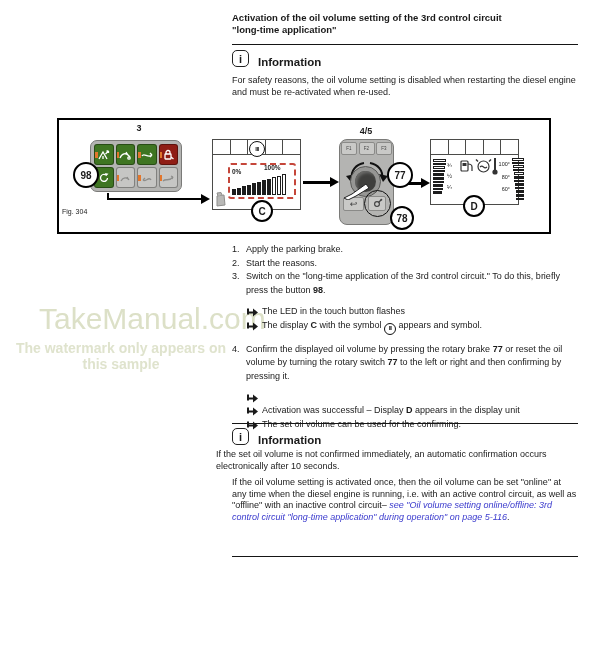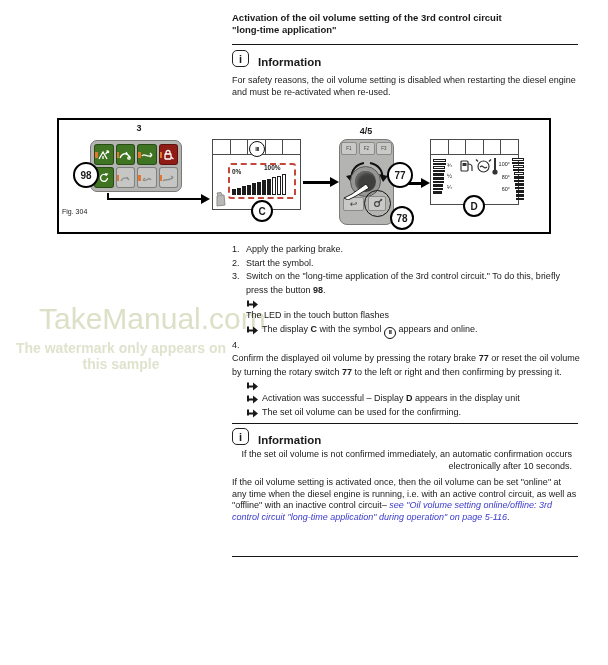--- a/index.html
+++ b/index.html
@@ -75,21 +75,21 @@
   
   #steps { left:232px; top:243px; width:350px; font-size:9px; line-height:13.5px; z-index:1; }
   .step { display:flex; }
   .step-num { width:14px; flex:none; }
   .result { display:flex; padding-left:14px; margin-top:0.5px; }
   .res-arrow { flex:none; margin:3px 4px 0 0; }
   .res-text { }
   .inline-sym { display:inline-flex; width:12px; height:12px; border:1.2px solid #111; border-radius:50%;
                 align-items:center; justify-content:center; font-size:5px; font-weight:bold;
                 vertical-align:-2px; letter-spacing:-0.5px; }
-  .mt1 { margin-top:0;flex-direction:column; }
+  .mt1 { margin-top:8px; }
 
   .link { color:#3a3acd; font-style:italic; }
 </style>
 </head>
 <body>
 
 <div class="wm">
   <div class="wm-brand">TakeManual.com</div>
   <div class="wm-note">The watermark only appears on this sample</div>
 </div>
@@ -302,41 +302,41 @@
   <div class="abs fig-cap" style="left:3px; top:88px;">Fig. 304</div>
 </div>
 
 <div class="abs" id="steps">
   <div class="step">
     <span class="step-num">1.</span>
     <span>Apply the parking brake.</span>
   </div>
   <div class="step">
     <span class="step-num">2.</span>
-    <span>Start the symbol.</span>
+    <span>Start the reasons.</span>
   </div>
   <div class="step">
     <span class="step-num">3.</span>
     <span><span>Switch on the "long-time application of the 3rd control circuit." To do this, briefly press the button </span><b>98</b><span>.</span></span>
   </div>
   <div class="result mt1">
     <svg class="res-arrow" width="12" height="9" viewBox="0 0 12 9">
       <rect x="1" y="0.5" width="2" height="6" fill="#1a1a1a"></rect>
         <rect x="1" y="3.5" width="6" height="2" fill="#1a1a1a"></rect>
         <polygon points="7,0.5 12,4.5 7,8.5" fill="#1a1a1a"></polygon>
     </svg>
     <span class="res-text">The LED in the touch button flashes</span>
   </div>
   <div class="result">
     <svg class="res-arrow" width="12" height="9" viewBox="0 0 12 9">
       <rect x="1" y="0.5" width="2" height="6" fill="#1a1a1a"></rect>
         <rect x="1" y="3.5" width="6" height="2" fill="#1a1a1a"></rect>
         <polygon points="7,0.5 12,4.5 7,8.5" fill="#1a1a1a"></polygon>
     </svg>
-    <span class="res-text"><span>The display </span><b>C</b><span> with the symbol </span><span class="inline-sym">III</span><span> appears and online.</span></span>
+    <span class="res-text"><span>The display </span><b>C</b><span> with the symbol </span><span class="inline-sym">III</span><span> appears and symbol.</span></span>
   </div>
   <div class="step mt1">
     <span class="step-num">4.</span>
     <span><span>Confirm the displayed oil volume by pressing the rotary brake </span><b>77</b><span> or reset the oil volume by turning the rotary switch </span><b>77</b><span> to the left or right and then confirming by pressing it.</span></span>
   </div>
   <div class="result mt1">
     <svg class="res-arrow" width="12" height="9" viewBox="0 0 12 9">
       <rect x="1" y="0.5" width="2" height="6" fill="#1a1a1a"></rect>
         <rect x="1" y="3.5" width="6" height="2" fill="#1a1a1a"></rect>
         <polygon points="7,0.5 12,4.5 7,8.5" fill="#1a1a1a"></polygon>
@@ -359,16 +359,16 @@
     <span class="res-text">The set oil volume can be used for the confirming.</span>
   </div>
 </div>
 
 <div class="abs rule" id="rule2"></div>
 
 <div class="abs info-icon" style="left:232px; top:428px;">
   <span>i</span>
 </div>
 <div class="abs info-head" style="left:258px; top:434px;">Information</div>
-<div class="abs body-txt" style="left:226px; top:449px;text-align:right;">If the set oil volume is not confirmed immediately, an automatic confirmation occurs electronically after 10 seconds.</div>
+<div class="abs body-txt" style="left:216px; top:449px;">If the set oil volume is not confirmed immediately, an automatic confirmation occurs electronically after 10 seconds.</div>
 <div class="abs body-txt" style="left:232px; top:477px;"><span>If the oil volume setting is activated once, then the oil volume can be set "online" at any time when the diesel engine is running, i.e. with an active control circuit, as well as "offline" with an inactive control circuit– </span><span class="link">see "Oil volume setting online/offline: 3rd control circuit "long-time application" during operation" on page 5-116</span><span>.</span></div>
 
 <div class="abs rule" id="rule3"></div>
 
 </body></html>

